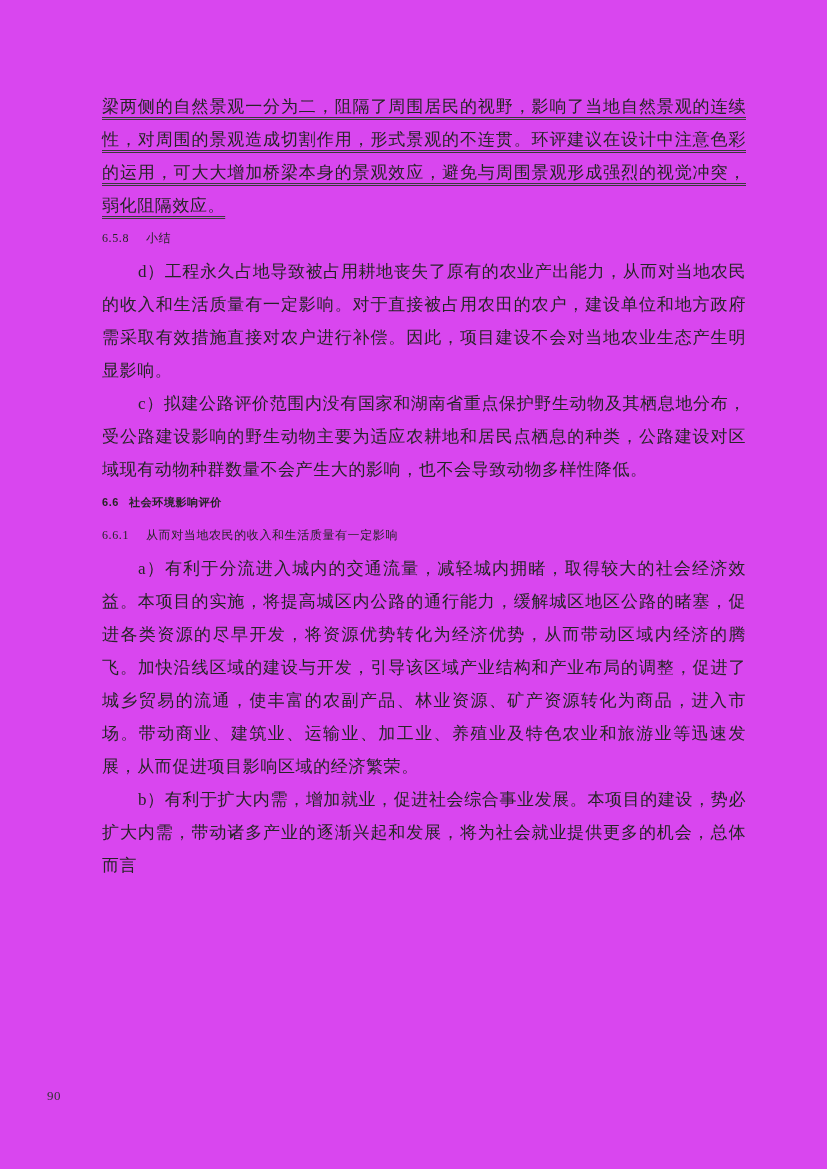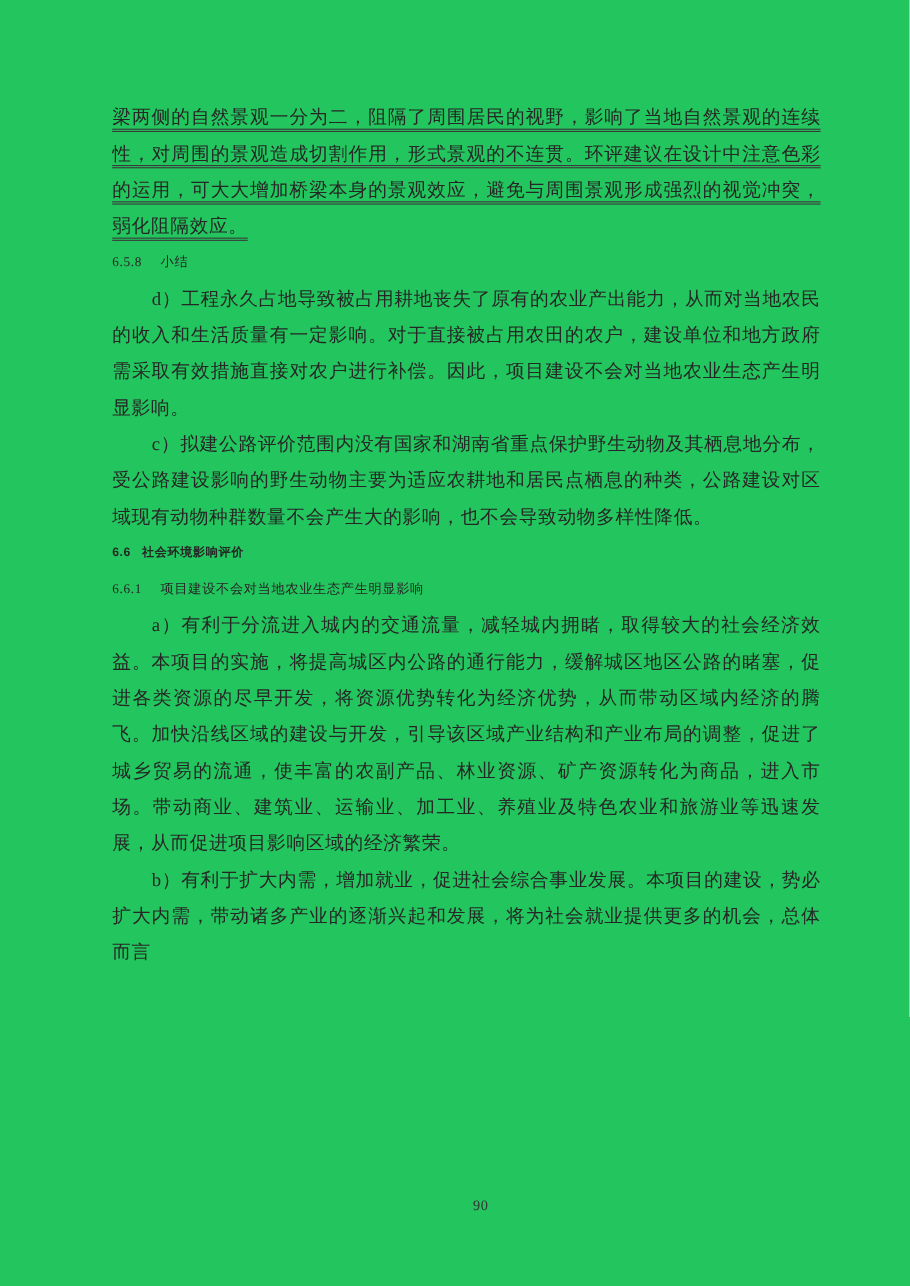--- a/index.html
+++ b/index.html
@@ -4,21 +4,21 @@
 <style>
   html, body {
     margin: 0;
     padding: 0;
     background: #ffffff;
   }
   .page {
     position: relative;
     width: 827px;
     height: 1169px;
-    background: #22c55e;
+    background: #d946ef;
     font-family: "Liberation Serif", "DejaVu Serif", serif;
     color: #262626;
     overflow: hidden;
     box-sizing: border-box;
   }
   .content {
     position: absolute;
     left: 102px;
     top: 90px;
     width: 644px;
@@ -59,21 +59,21 @@
     font-size: 11px;
   }
   .heading-bold .h-num {
     margin-right: 10px;
   }
   .footer {
     position: absolute;
     left: 0;
     right: 0;
     top: 1088px;
-    text-align: center;
+    text-align: left;
     font-size: 13px;
     letter-spacing: 0.5px;
     color: #333333;
     padding-left: 47px;
   }
 </style>
 </head>
 <body>
 
 <div class="page">
@@ -84,21 +84,21 @@
     <p class="heading"><span class="h-num">6.5.8</span><span>小结</span></p>
 
 
 
     <p class="body-par">d）工程永久占地导致被占用耕地丧失了原有的农业产出能力，从而对当地农民的收入和生活质量有一定影响。对于直接被占用农田的农户，建设单位和地方政府需采取有效措施直接对农户进行补偿。因此，项目建设不会对当地农业生态产生明显影响。</p>
 
     <p class="body-par">c）拟建公路评价范围内没有国家和湖南省重点保护野生动物及其栖息地分布，受公路建设影响的野生动物主要为适应农耕地和居民点栖息的种类，公路建设对区域现有动物种群数量不会产生大的影响，也不会导致动物多样性降低。</p>
 
     <p class="heading heading-bold"><span class="h-num">6.6</span><span>社会环境影响评价</span></p>
 
-    <p class="heading"><span class="h-num">6.6.1</span><span>项目建设不会对当地农业生态产生明显影响</span></p>
+    <p class="heading"><span class="h-num">6.6.1</span><span>从而对当地农民的收入和生活质量有一定影响</span></p>
 
 
     <p class="body-par">a）有利于分流进入城内的交通流量，减轻城内拥睹，取得较大的社会经济效益。本项目的实施，将提高城区内公路的通行能力，缓解城区地区公路的睹塞，促进各类资源的尽早开发，将资源优势转化为经济优势，从而带动区域内经济的腾飞。加快沿线区域的建设与开发，引导该区域产业结构和产业布局的调整，促进了城乡贸易的流通，使丰富的农副产品、林业资源、矿产资源转化为商品，进入市场。带动商业、建筑业、运输业、加工业、养殖业及特色农业和旅游业等迅速发展，从而促进项目影响区域的经济繁荣。</p>
 
     <p class="body-par">b）有利于扩大内需，增加就业，促进社会综合事业发展。本项目的建设，势必扩大内需，带动诸多产业的逐渐兴起和发展，将为社会就业提供更多的机会，总体而言</p>
 
   </div>
 
   <div class="footer">90</div>
 </div>

